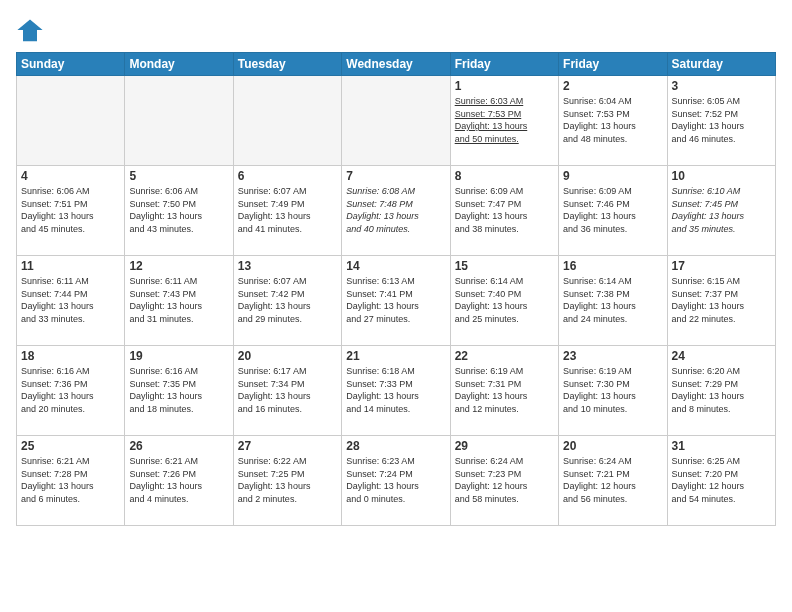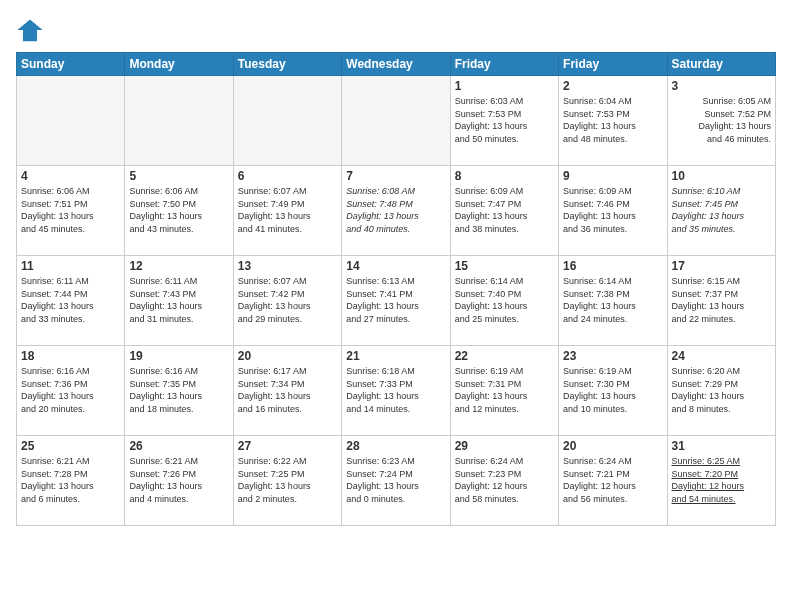--- a/index.html
+++ b/index.html
@@ -125,35 +125,35 @@
       </tr>
   </thead>
   <tbody id="calendar-body">
   <tr>
         <td class="empty"></td>
         <td class="empty"></td>
         <td class="empty"></td>
         <td class="empty"></td>
         <td>
           <span class="day-num">1</span>
-          <div class="day-info" style="white-space: pre-line;">Sunrise: 6:03 AM
+          <div class="day-info" style="white-space: pre-line; text-decoration: underline;">Sunrise: 6:03 AM
 Sunset: 7:53 PM
 Daylight: 13 hours
 and 50 minutes.</div>
         </td>
         <td>
           <span class="day-num">2</span>
           <div class="day-info" style="white-space: pre-line;">Sunrise: 6:04 AM
 Sunset: 7:53 PM
 Daylight: 13 hours
 and 48 minutes.</div>
         </td>
         <td>
           <span class="day-num">3</span>
-          <div class="day-info" style="white-space: pre-line; text-align: right;">Sunrise: 6:05 AM
+          <div class="day-info" style="white-space: pre-line;">Sunrise: 6:05 AM
 Sunset: 7:52 PM
 Daylight: 13 hours
 and 46 minutes.</div>
         </td>
       </tr>
       <tr>
         <td>
           <span class="day-num">4</span>
           <div class="day-info" style="white-space: pre-line;">Sunrise: 6:06 AM
 Sunset: 7:51 PM
@@ -343,20 +343,20 @@
         </td>
         <td>
           <span class="day-num">20</span>
           <div class="day-info" style="white-space: pre-line;">Sunrise: 6:24 AM
 Sunset: 7:21 PM
 Daylight: 12 hours
 and 56 minutes.</div>
         </td>
         <td>
           <span class="day-num">31</span>
-          <div class="day-info" style="white-space: pre-line; text-decoration: underline;">Sunrise: 6:25 AM
+          <div class="day-info" style="white-space: pre-line;">Sunrise: 6:25 AM
 Sunset: 7:20 PM
 Daylight: 12 hours
 and 54 minutes.</div>
         </td>
       </tr>
     </tbody>
 </table>
 
 </body></html>

